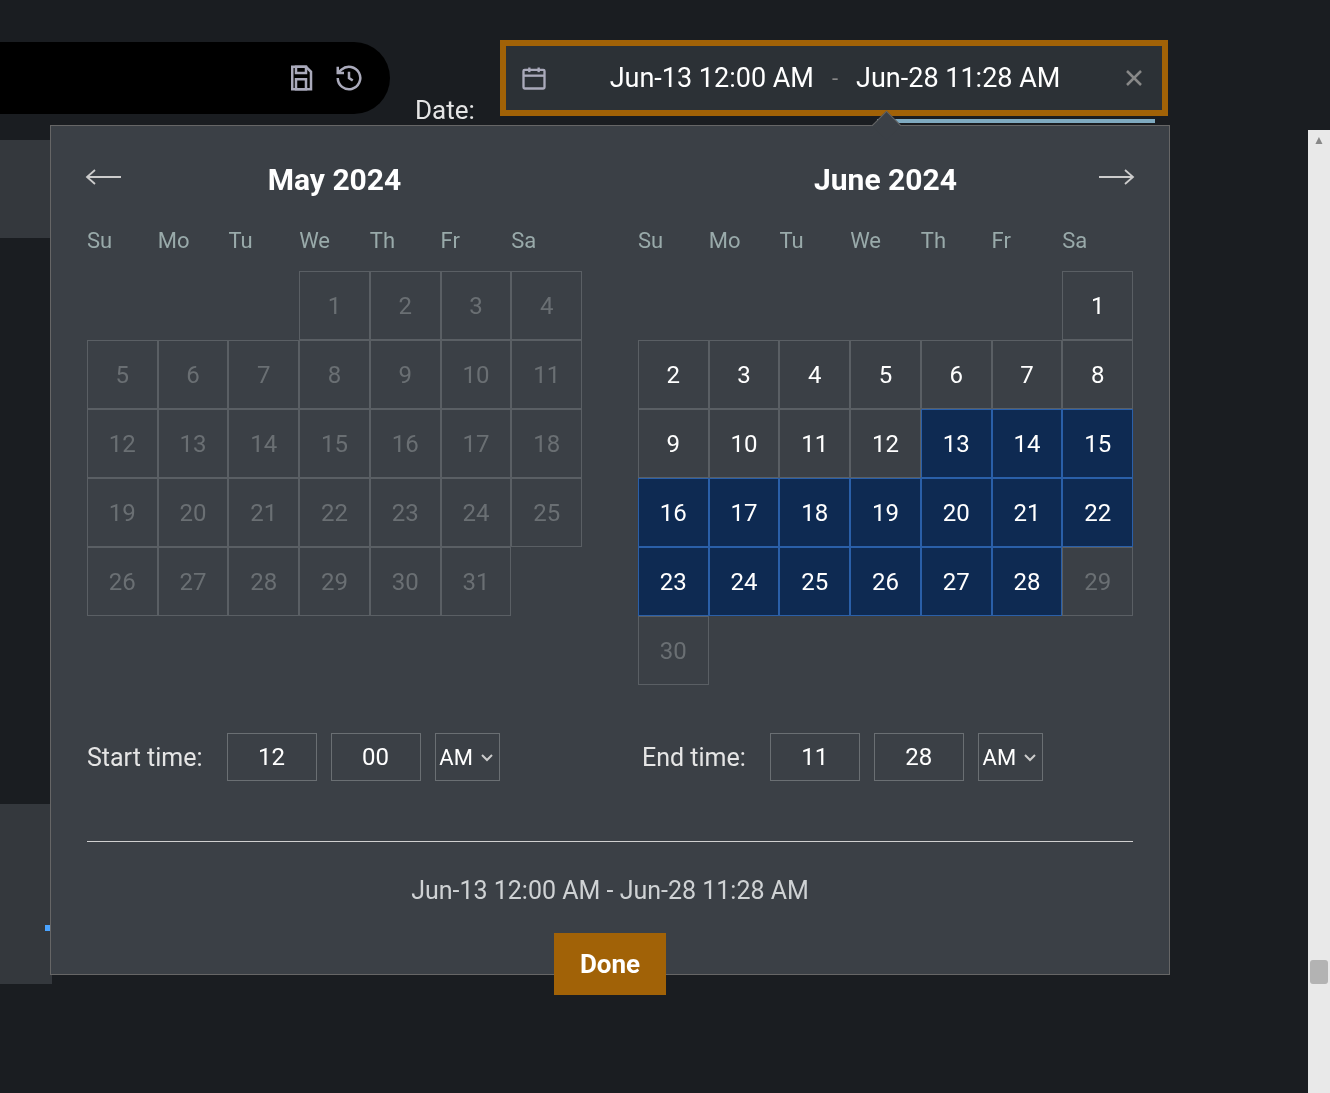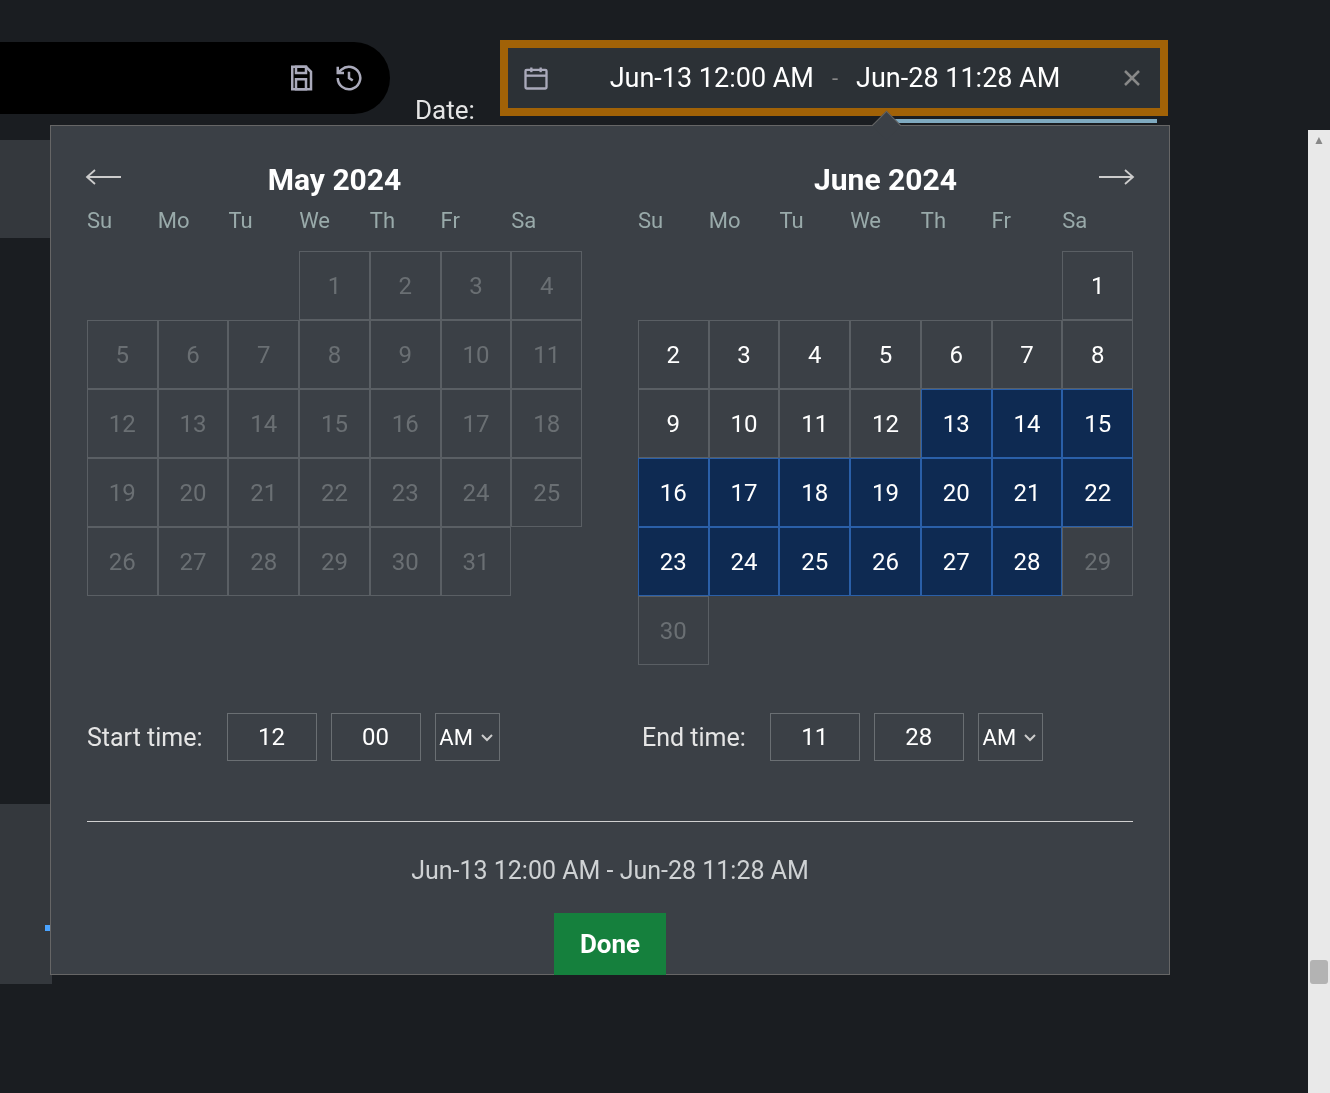--- a/index.html
+++ b/index.html
@@ -5,34 +5,34 @@
 * { box-sizing: border-box; margin: 0; padding: 0; font-family: -apple-system, BlinkMacSystemFont, "Segoe UI", Roboto, Helvetica, Arial, sans-serif; }
 body { background: #1a1d21; color: #e5e5e5; width: 1330px; height: 1093px; position: relative; overflow: hidden; }
 
 .topbar { position: absolute; top: 18px; left: 0; right: 20px; height: 100px; display: flex; align-items: center; }
 .toolbar-pill { position: absolute; left: 0; top: 24px; width: 390px; height: 72px; background: #000; border-radius: 0 36px 36px 0; display: flex; align-items: center; justify-content: flex-end; padding-right: 24px; gap: 14px; }
 .icon-btn { width: 34px; height: 34px; display: flex; align-items: center; justify-content: center; cursor: pointer; color: #aab; }
 .icon-btn svg { width: 30px; height: 30px; stroke: currentColor; fill: none; stroke-width: 2; }
 
 .date-label { position: absolute; left: 415px; top: 46px; font-size: 26px; color: #e5e5e5; margin-top: 31px; }
 
-.date-field { position: absolute; left: 500px; top: 22px; width: 668px; height: 76px; border: 8px solid #a16207; background: #2c3136; display: flex; align-items: center; padding: 0 14px; gap: 12px; }
+.date-field { position: absolute; left: 500px; top: 22px; width: 668px; height: 76px; border: 6px solid #a16207; background: #2c3136; display: flex; align-items: center; padding: 0 14px; gap: 12px; }
 .date-field .cal-icon { color: #aab; width: 30px; height: 30px; display:flex; align-items:center; }
 .date-field .range-group { display: flex; align-items: center; gap: 14px; flex: 1; justify-content: center; position: relative; }
 .date-field .range-val { font-size: 27px; color: #fff; padding: 6px 4px; }
 .date-field .dash { color: #888; font-size: 22px; }
 .date-field .clear-btn { color: #888; width: 28px; height: 28px; display:flex; align-items:center; justify-content:center; cursor:pointer;}
 .underline { position: absolute; height: 4px; background: #7faac0; bottom: -23px; left: 315px; width: 278px; }
 
 .popover { position: absolute; left: 50px; top: 125px; width: 1120px; height: 850px; background: #3b4046; border: 1px solid #666; padding: 32px 36px; }
 .popover::before { content: ""; position: absolute; top: -11px; right: 272px; width: 20px; height: 20px; background: #3b4046; border-left: 1px solid #666; border-top: 1px solid #666; transform: rotate(45deg); }
 
 .months { display: flex; gap: 56px; }
 .month { flex: 1; }
-.month-header { display: flex; align-items: center; justify-content: center; position: relative; height: 42px; }
+.month-header { display: flex; align-items: center; justify-content: center; position: relative; height: 42px; margin-bottom: 20px; }
 .month-title { font-size: 30px; font-weight: 700; color: #fff; }
 .nav-arrow { position: absolute; top: 4px; width: 44px; height: 30px; display:flex; align-items:center; justify-content:center; cursor:pointer; color:#ccc; }
 .nav-arrow.left { left: -6px; }
 .nav-arrow.right { right: -6px; }
 .nav-arrow svg { width: 40px; height: 22px; stroke: currentColor; fill: none; stroke-width: 1.8; }
 
 .weekdays { display: grid; grid-template-columns: repeat(7, 1fr); color: #9aa; font-size: 22px; margin-bottom: 10px; }
 .weekdays div { padding: 8px 0; }
 
 .days { display: grid; grid-template-columns: repeat(7, 1fr); }
@@ -47,21 +47,21 @@
 .time-group { display: flex; align-items: center; gap: 14px; flex:1; }
 .time-label { font-size: 25px; color: #e5e5e5; margin-right: 10px; }
 .time-input { width: 90px; height: 48px; border: 1px solid #6a6f73; background: transparent; color: #fff; font-size: 24px; text-align: center; }
 .time-select { width: 65px; height: 48px; border: 1px solid #6a6f73; background: transparent; color: #fff; font-size: 22px; display:flex; align-items:center; justify-content:center; gap:6px; cursor:pointer; }
 .time-select svg { width:16px; height:16px; stroke:#ccc; fill:none; stroke-width:2; }
 
 .divider { height: 1px; background: #d0d0d0; margin-top: 60px; }
 
 .footer { margin-top: 34px; display: flex; align-items: center; justify-content: flex-end; gap: 28px; flex-direction: column; }
 .summary { font-size: 25px; color: #cfd2d4; }
-.done-btn { background: #15803d; color: #fff; border: none; padding: 16px 26px; font-size: 26px; font-weight: 700; cursor: pointer; }
+.done-btn { background: #a16207; color: #fff; border: none; padding: 16px 26px; font-size: 26px; font-weight: 700; cursor: pointer; }
 
 .rscroll { position: absolute; right: 0; top: 130px; width: 22px; bottom: 0; background: #e9e9e9; }
 .rscroll .arrow { height: 20px; display: flex; align-items: center; justify-content: center; color: #888; font-size: 12px; }
 .rscroll .thumb { position: absolute; left: 2px; right: 2px; top: 830px; height: 24px; background: #b3b3b3; border-radius: 3px; }
 
 .bg-strip { position: absolute; left: 0; top: 140px; width: 52px; height: 98px; background: #34383d; }
 .bg-strip2 { position: absolute; left: 0; top: 804px; width: 52px; height: 180px; background: #34383d; }
 .mini-under { position: absolute; left: 45px; bottom: 162px; width: 6px; height: 6px; background: #4aa3ff; }
 </style>
 </head>

